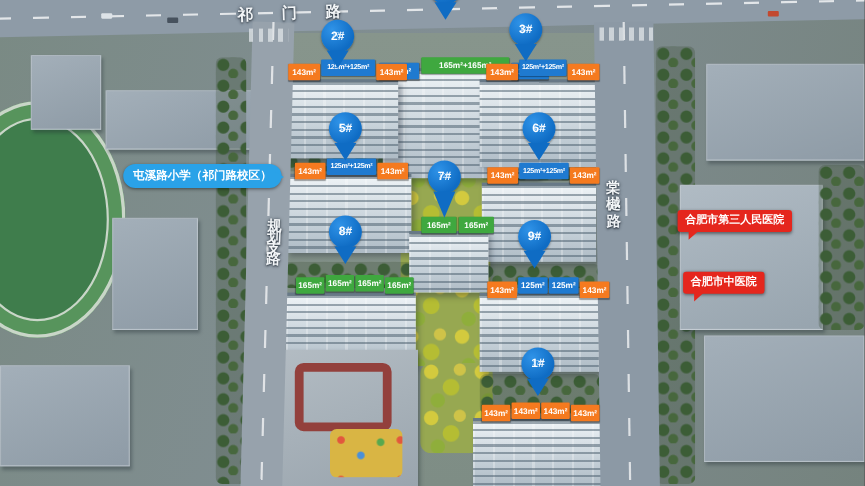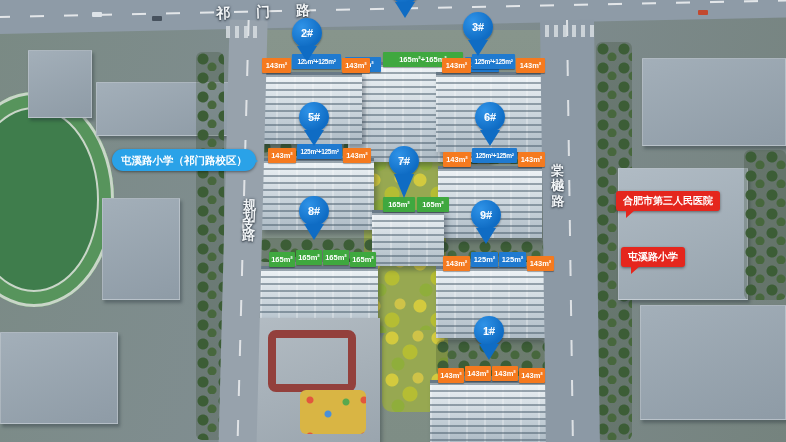--- a/index.html
+++ b/index.html
@@ -237,17 +237,17 @@
 
   <div class="callout callout-blue" style="left:112px;top:149px;">
     <span style="position:static;">屯溪路小学（祁门路校区）</span>
     <div class="tail-right"></div>
   </div>
   <div class="callout callout-red" style="left:616px;top:191px;">
     <span style="position:static;">合肥市第三人民医院</span>
     <div class="tail-dl"></div>
   </div>
   <div class="callout callout-red" style="left:621px;top:247px;">
-    <span style="position:static;">屯溪路小学</span>
+    <span style="position:static;">合肥市中医院</span>
     <div class="tail-dl"></div>
   </div>
 
 </div>
 
 </body></html>

